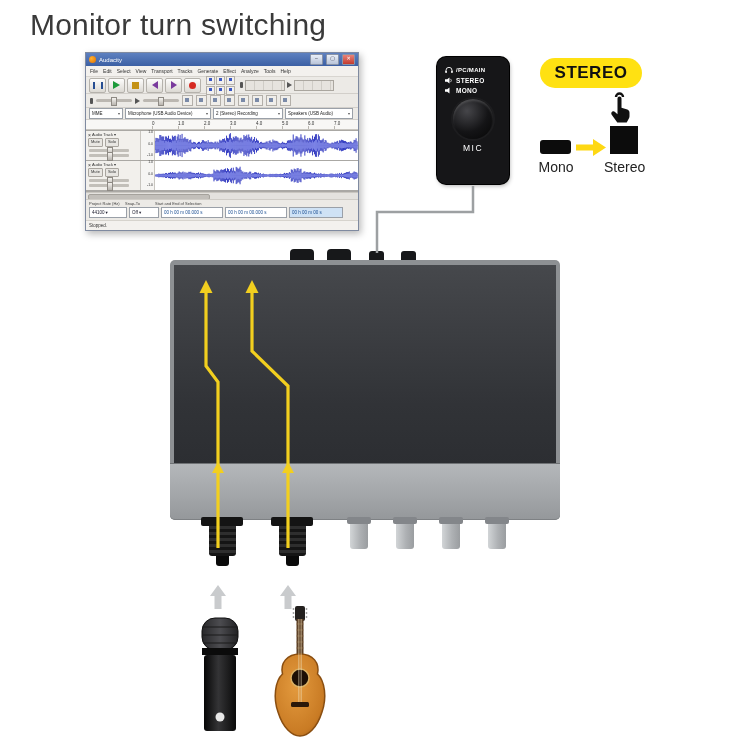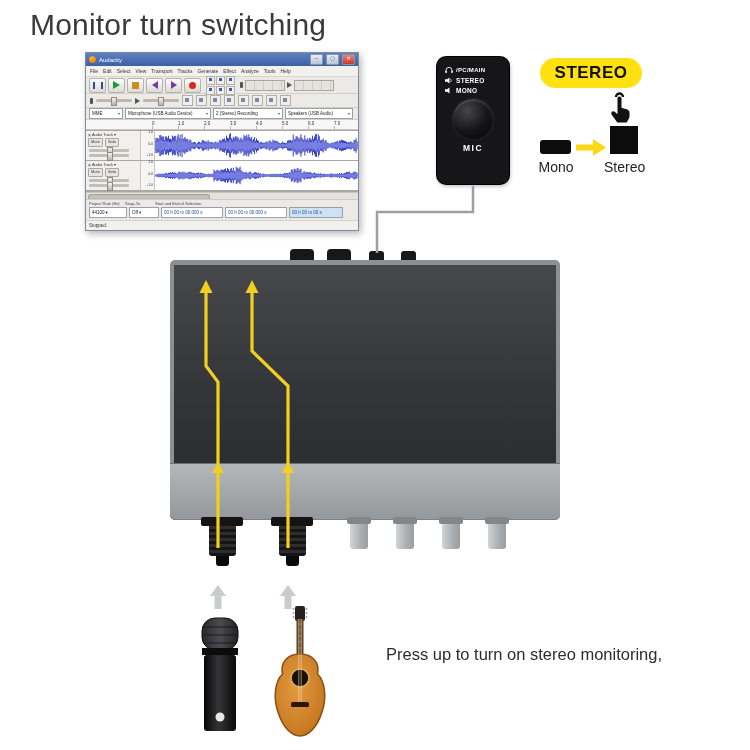--- a/index.html
+++ b/index.html
@@ -83,21 +83,21 @@
 
   
   #switch{left:437px;top:57px;width:72px;height:127px;background:#161618;border-radius:9px;z-index:3;
           box-shadow:0 0 0 1px #000,1px 2px 4px rgba(0,0,0,.3);padding-top:9px;box-sizing:border-box}
   .sw-row{display:flex;align-items:center;gap:3px;padding-left:8px;margin-bottom:3px}
   .sw-txt{color:#fff;font-size:6.5px;font-weight:bold;letter-spacing:.3px}
   .sw-row:first-child .sw-txt{font-size:6px}
   .sw-knob{width:40px;height:40px;margin:5px auto 4px;border-radius:50%;
            background:radial-gradient(circle at 35% 30%,#46464a,#141416 55%,#050505);
            box-shadow:0 0 0 2px #1d1d1f,inset 0 2px 2px rgba(255,255,255,.15)}
-  .sw-mic{text-align:center;color:#fff;font-size:8.5px;font-weight:bold;letter-spacing:1.5px}
+  .sw-mic{text-align:center;color:#fff;font-size:8.5px;font-weight:normal;letter-spacing:1.5px}
 
   
   #badge{left:540px;top:58px;width:102px;height:30px;background:#ffe112;border-radius:15px;z-index:3;
          display:flex;align-items:center;justify-content:center;font-size:17px;font-weight:bold;color:#111;letter-spacing:.5px}
   #press{left:601px;top:90px;width:36px;height:36px}
   #monoChip{left:540px;top:140px;width:31px;height:14px;background:#0c0c0c;border-radius:3px}
   #legendArrow{left:576px;top:139px;width:30px;height:17px}
   #stereoChip{left:610px;top:126px;width:28px;height:28px;background:#0c0c0c}
   #monoLabel{left:535px;top:159px;width:42px;text-align:center;font-size:14px;color:#222}
   #stereoLabel{left:604px;top:159px;width:40px;text-align:center;font-size:14px;color:#222}
@@ -423,21 +423,20 @@
     <circle cx="39.5" cy="11" r="0.9" fill="#999"></circle>
   <rect x="29.5" y="13" width="7" height="37" fill="#5d4026"></rect>
   <path d="M29.5 18h7M29.5 24h7M29.5 30h7M29.5 36h7M29.5 42h7" stroke="#8a6a45" stroke-width="0.8"></path>
   <path d="M33 48 C20 48 13 57 15.5 68 C8 75 6 92 11 106 C16 122 25 130 33 130 C41 130 50 122 55 106 C60 92 58 75 50.5 68 C53 57 46 48 33 48 Z" fill="url(#wood)" stroke="#8a4e10" stroke-width="1.5"></path>
   <circle cx="33" cy="72" r="9" fill="#1c0f05" stroke="#d9af62" stroke-width="1.5"></circle>
   <rect x="24" y="96" width="18" height="5" rx="1.5" fill="#2a1709"></rect>
   <path d="M31.5 13V96M33 13V96M34.5 13V96" stroke="#efe2c0" stroke-width="0.5" opacity="0.8"></path>
 </svg>
 
 <div id="caption" class="abs">
-  <span>Press up to turn on stereo monitoring,</span>
 </div>
 
 <svg id="wires" class="abs">
   <path d="M473,186 L473,212 L377,212 L377,253" fill="none" stroke="#9da0a2" stroke-width="2.5"></path>
   <g stroke="#f2cf1f" stroke-width="3.2" fill="none">
     <path d="M218,548 L218,382 L206,366 L206,291"></path>
     <path d="M288,548 L288,386 L252,351 L252,291"></path>
   </g>
   <g fill="#f2cf1f">
     <polygon points="206,280 199.5,293 212.5,293"></polygon>

